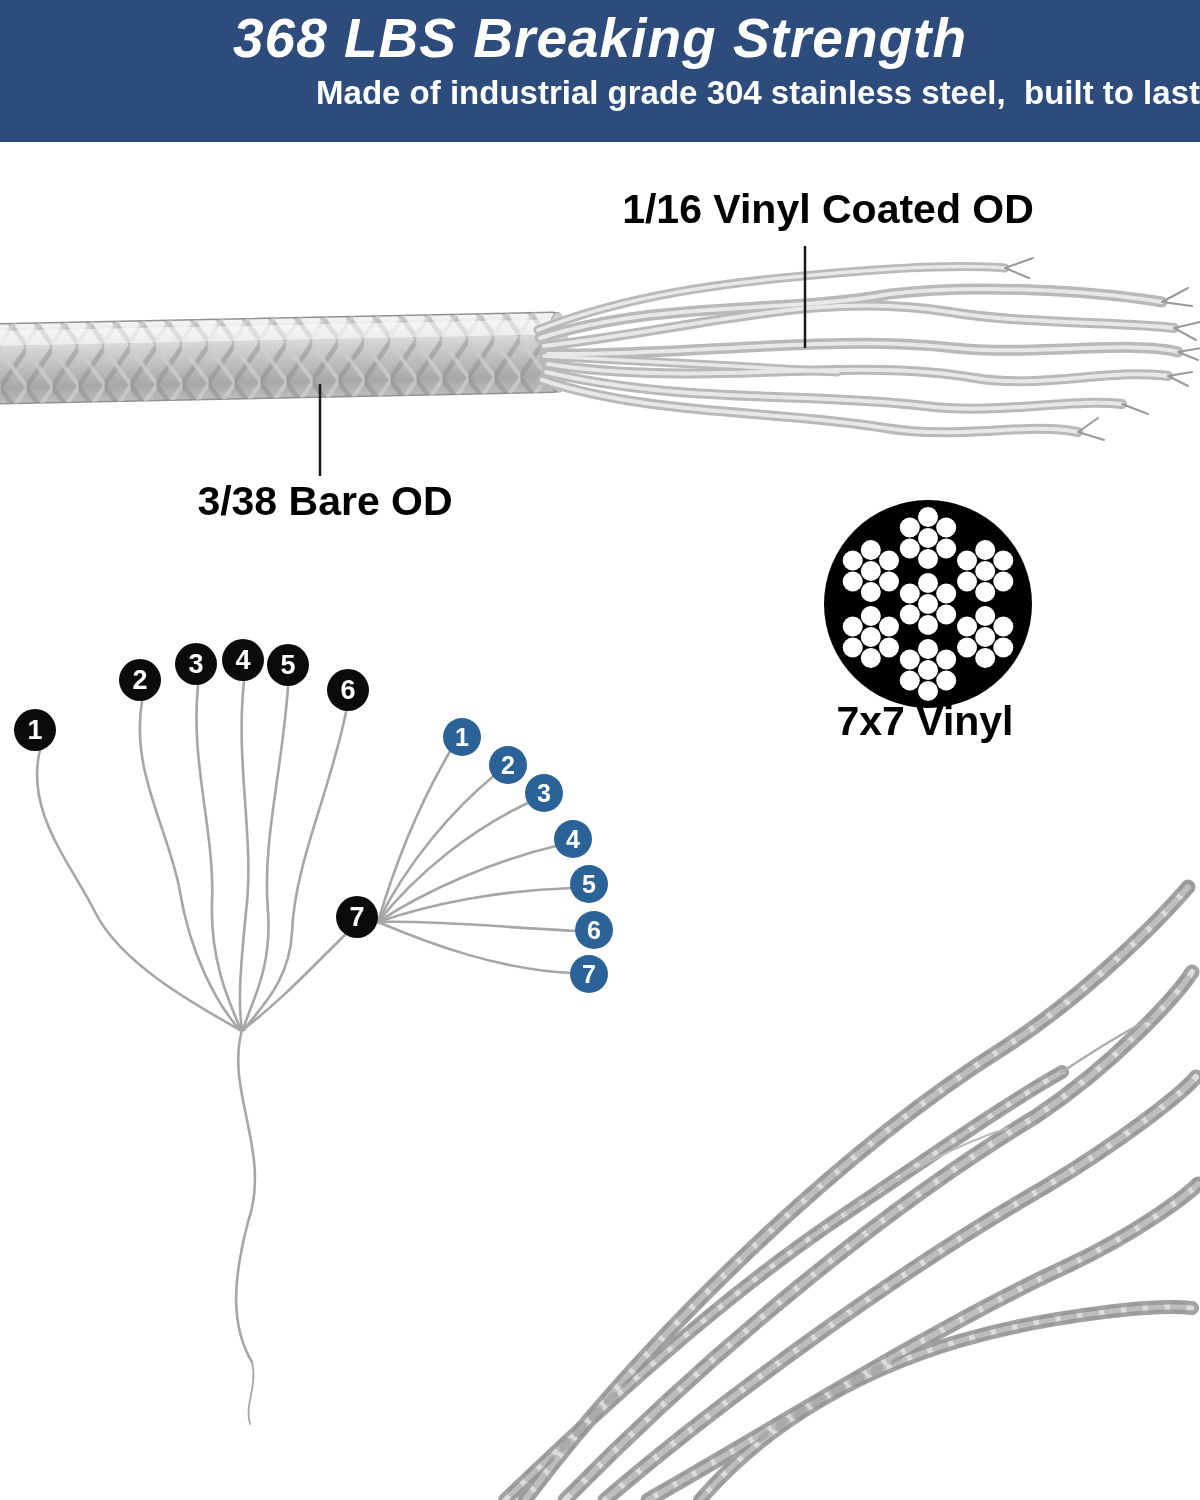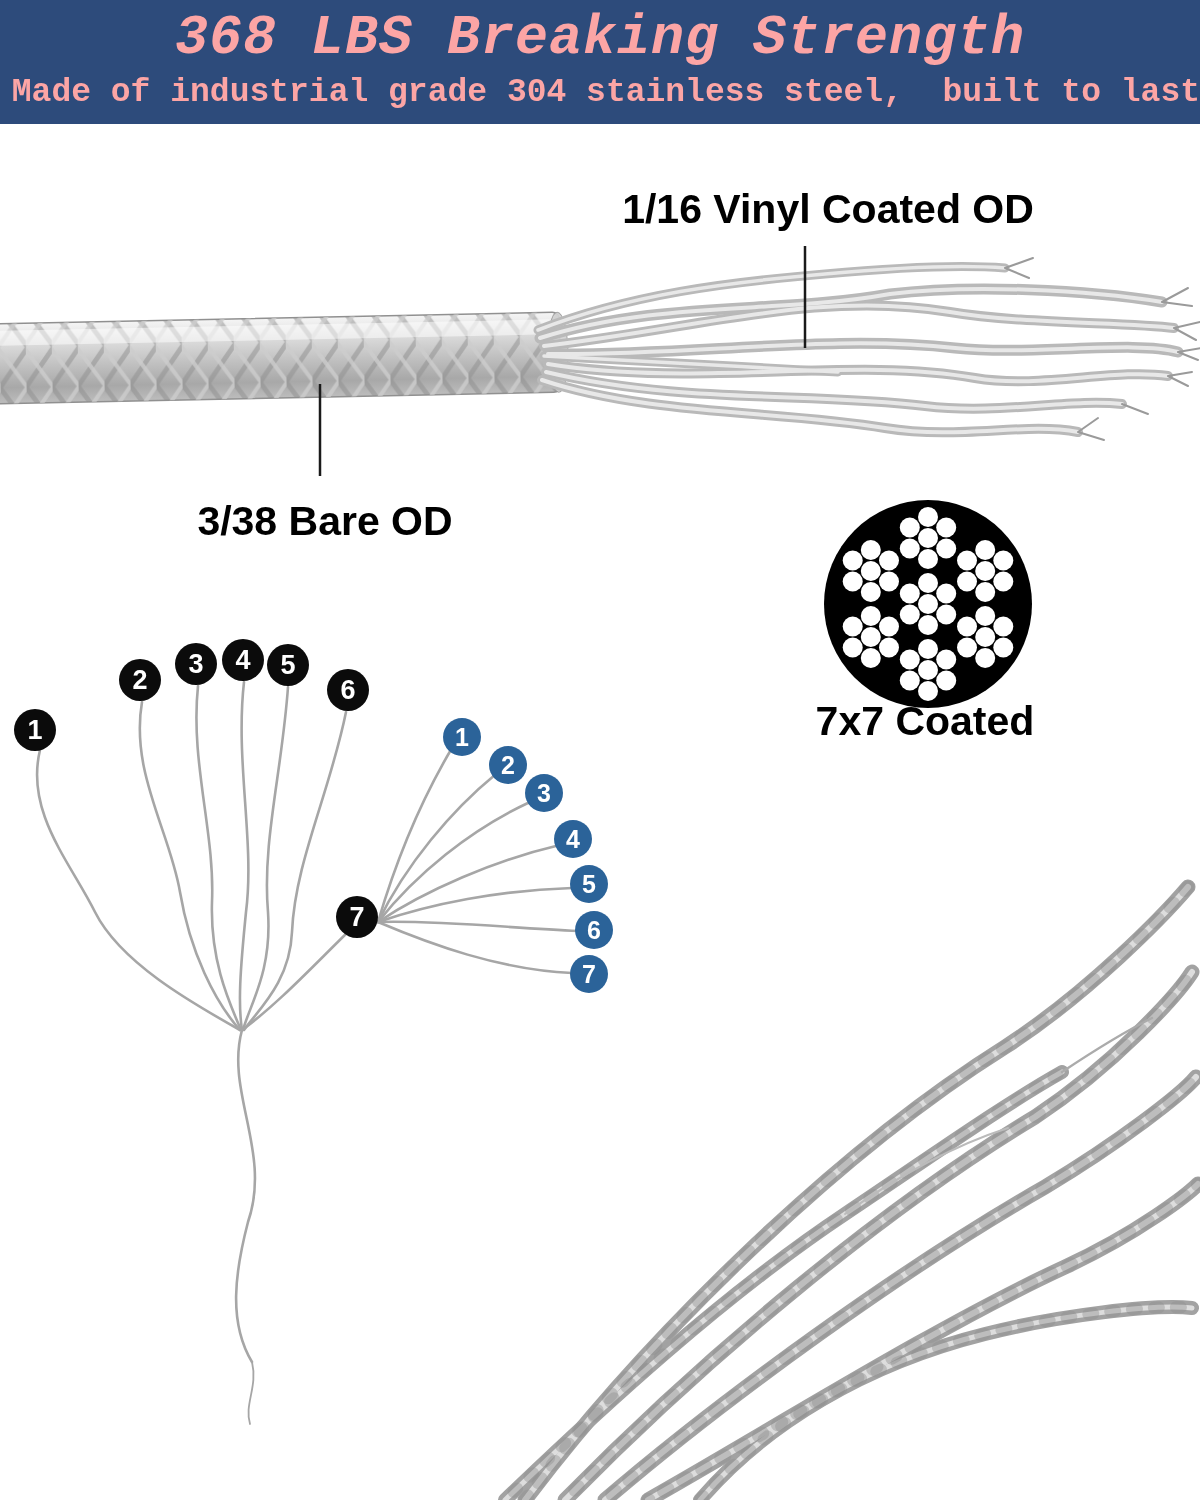--- a/index.html
+++ b/index.html
@@ -1,29 +1,29 @@
 <!DOCTYPE html>
 <html><head>
 <meta charset="utf-8">
 <style>
   html,body{margin:0;padding:0;background:#ffffff;font-family:"Liberation Sans",sans-serif;}
   .page{position:relative;width:1200px;height:1500px;overflow:hidden;background:#ffffff;}
 
   
-  .banner{position:absolute;top:0;left:0;width:1200px;height:124px;background:#2d4b7b;color:#fca5a5;text-align:center;font-family:Liberation Mono, monospace;}
+  .banner{position:absolute;top:0;left:0;width:1200px;height:142px;background:#2d4b7b;color:#ffffff;text-align:center;}
   .banner .title{font-size:55px;font-weight:bold;font-style:italic;letter-spacing:1px;padding-top:10px;line-height:1.05;}
   .banner .subtitle{font-size:33px;font-weight:bold;margin-top:8px;white-space:pre;line-height:1.05;text-align:right;}
 
   
   .content{position:absolute;top:142px;left:0;width:1112px;height:1358px;padding-left:21px;}
   #art{position:absolute;left:0;top:0;}
 
   .label{position:absolute;font-weight:bold;color:#000;white-space:nowrap;}
   .label.vinyl{left:828px;top:44px;transform:translateX(-50%);font-size:41px;}
-  .label.bare{left:325px;top:336px;transform:translateX(-50%);font-size:41px;margin-top:20px;}
+  .label.bare{left:325px;top:336px;transform:translateX(-50%);font-size:41px;}
   .label.strand{left:925px;top:556px;transform:translateX(-50%);font-size:41px;}
 
   .marker{position:absolute;border-radius:50%;color:#fff;font-weight:bold;display:flex;align-items:center;justify-content:center;z-index:5;line-height:1;}
   .marker.black{width:42px;height:42px;background:#0b0b0b;font-size:27px;}
   .marker.blue{width:38px;height:38px;background:#2b6399;font-size:25px;}
 </style>
 </head>
 <body>
 
 <div class="page">
@@ -191,21 +191,21 @@
             <circle cx="889.0" cy="439.5" r="10" fill="#ffffff"></circle>
             <circle cx="870.8" cy="450.0" r="10" fill="#ffffff"></circle>
             <circle cx="852.7" cy="439.5" r="10" fill="#ffffff"></circle>
             <circle cx="852.7" cy="418.5" r="10" fill="#ffffff"></circle>
           </g>
       </g>
     </svg>
 
     <div class="label vinyl">1/16 Vinyl Coated OD</div>
     <div class="label bare">3/38 Bare OD</div>
-    <div class="label strand">7x7 Coated</div>
+    <div class="label strand">7x7 Vinyl</div>
 
     <div class="marker black" style="left:14px;top:567px;">1</div>
     <div class="marker black" style="left:119px;top:517px;">2</div>
     <div class="marker black" style="left:175px;top:501px;">3</div>
     <div class="marker black" style="left:222px;top:497px;">4</div>
     <div class="marker black" style="left:267px;top:502px;">5</div>
     <div class="marker black" style="left:327px;top:527px;">6</div>
     <div class="marker black" style="left:336px;top:754px;">7</div>
 
     <div class="marker blue" style="left:443px;top:576px;">1</div>

